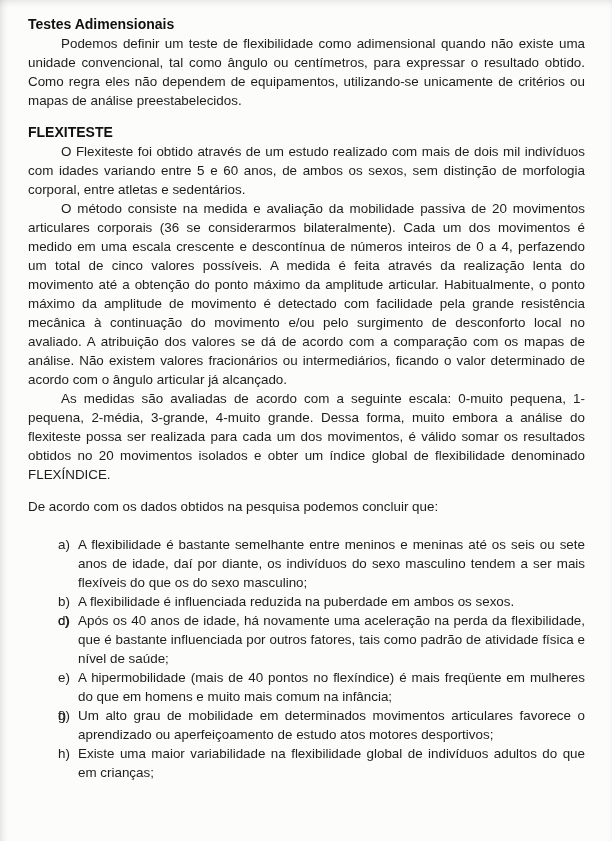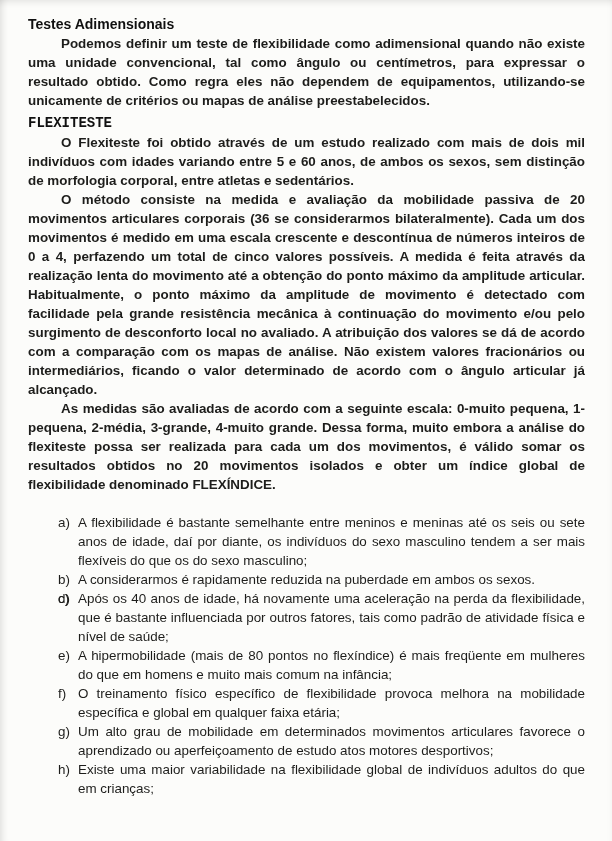--- a/index.html
+++ b/index.html
@@ -33,25 +33,23 @@
     font-weight: bold;
     color: #101010;
     line-height: 19px;
   }
   .para {
     margin: 0;
     text-align: justify;
   }
   .para.indent {
     text-indent: 33px;
-    font-weight: bold;
   }
   .gap {
-    margin-top: 4px;
-    font-family: Liberation Mono, monospace;
+    margin-top: 13px;
   }
   ol.conclusions {
     list-style: none;
     margin: 19px 0 0 0;
     padding: 0;
   }
   ol.conclusions li {
     position: relative;
     padding-left: 50px;
     text-align: justify;
@@ -72,44 +70,44 @@
   <p class="para indent">Podemos definir um teste de flexibilidade como adimensional quando não existe uma unidade convencional, tal como ângulo ou centímetros, para expressar o resultado obtido. Como regra eles não dependem de equipamentos, utilizando-se unicamente de critérios ou mapas de análise preestabelecidos.</p>
 
   <h2 class="heading gap">FLEXITESTE</h2>
 
   <p class="para indent">O Flexiteste foi obtido através de um estudo realizado com mais de dois mil indivíduos com idades variando entre 5 e 60 anos, de ambos os sexos, sem distinção de morfologia corporal, entre atletas e sedentários.</p>
 
   <p class="para indent">O método consiste na medida e avaliação da mobilidade passiva de 20 movimentos articulares corporais (36 se considerarmos bilateralmente). Cada um dos movimentos é medido em uma escala crescente e descontínua de números inteiros de 0 a 4, perfazendo um total de cinco valores possíveis. A medida é feita através da realização lenta do movimento até a obtenção do ponto máximo da amplitude articular. Habitualmente, o ponto máximo da amplitude de movimento é detectado com facilidade pela grande resistência mecânica à continuação do movimento e/ou pelo surgimento de desconforto local no avaliado. A atribuição dos valores se dá de acordo com a comparação com os mapas de análise. Não existem valores fracionários ou intermediários, ficando o valor determinado de acordo com o ângulo articular já alcançado.</p>
 
   <p class="para indent">As medidas são avaliadas de acordo com a seguinte escala: 0-muito pequena, 1-pequena, 2-média, 3-grande, 4-muito grande. Dessa forma, muito embora a análise do flexiteste possa ser realizada para cada um dos movimentos, é válido somar os resultados obtidos no 20 movimentos isolados e obter um índice global de flexibilidade denominado FLEXÍNDICE.</p>
 
+  <p class="para gap">De acordo com os dados obtidos na pesquisa podemos concluir que:</p>
 
   <ol class="conclusions">
     <li>
       <span class="marker">a)</span>
       <span class="txt">A flexibilidade é bastante semelhante entre meninos e meninas até os seis ou sete anos de idade, daí por diante, os indivíduos do sexo masculino tendem a ser mais flexíveis do que os do sexo masculino;</span>
     </li>
     <li>
       <span class="marker">b)</span>
-      <span class="txt">A considerarmos é rapidamente reduzida na puberdade em ambos os sexos.</span>
+      <span class="txt">A flexibilidade é influenciada reduzida na puberdade em ambos os sexos.</span>
     </li>
     <li>
       <span class="marker">c)</span>
     </li>
     <li>
       <span class="marker">d)</span>
       <span class="txt">Após os 40 anos de idade, há novamente uma aceleração na perda da flexibilidade, que é bastante influenciada por outros fatores, tais como padrão de atividade física e nível de saúde;</span>
     </li>
     <li>
       <span class="marker">e)</span>
-      <span class="txt">A hipermobilidade (mais de 80 pontos no flexíndice) é mais freqüente em mulheres do que em homens e muito mais comum na infância;</span>
+      <span class="txt">A hipermobilidade (mais de 40 pontos no flexíndice) é mais freqüente em mulheres do que em homens e muito mais comum na infância;</span>
     </li>
     <li>
       <span class="marker">f)</span>
-      <span class="txt">O treinamento físico específico de flexibilidade provoca melhora na mobilidade específica e global em qualquer faixa etária;</span>
     </li>
     <li>
       <span class="marker">g)</span>
       <span class="txt">Um alto grau de mobilidade em determinados movimentos articulares favorece o aprendizado ou aperfeiçoamento de estudo atos motores desportivos;</span>
     </li>
     <li>
       <span class="marker">h)</span>
       <span class="txt">Existe uma maior variabilidade na flexibilidade global de indivíduos adultos do que em crianças;</span>
     </li>
   </ol>

